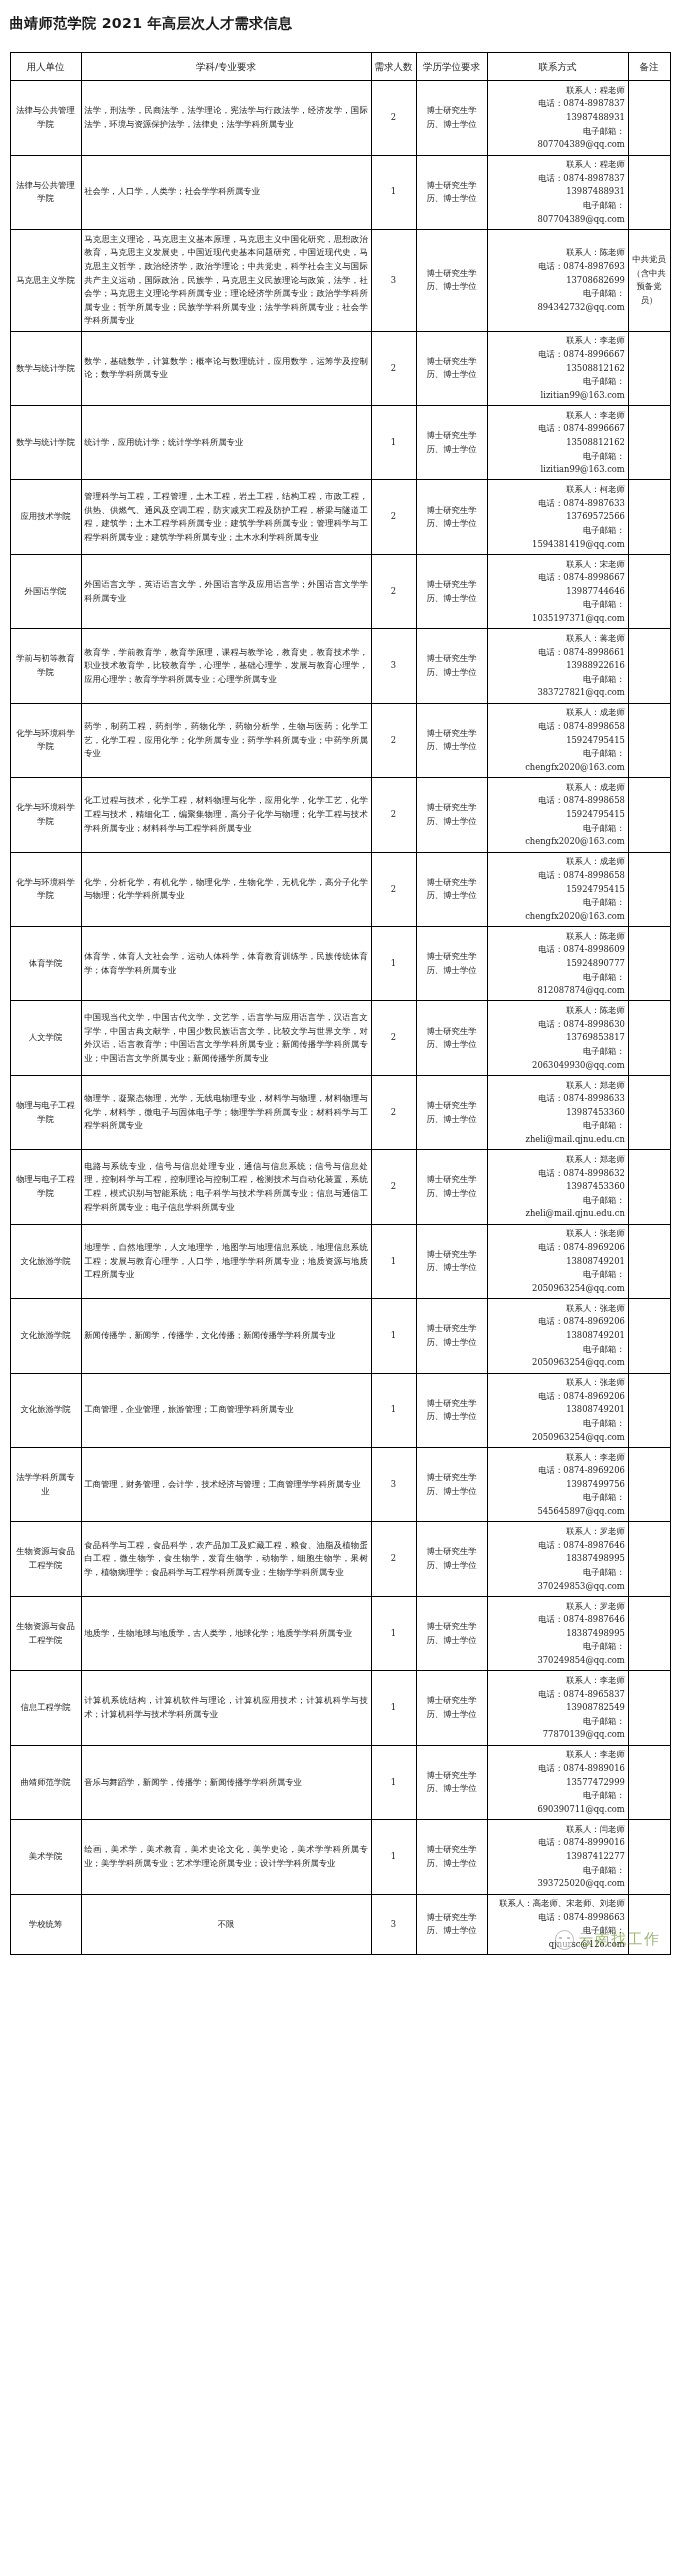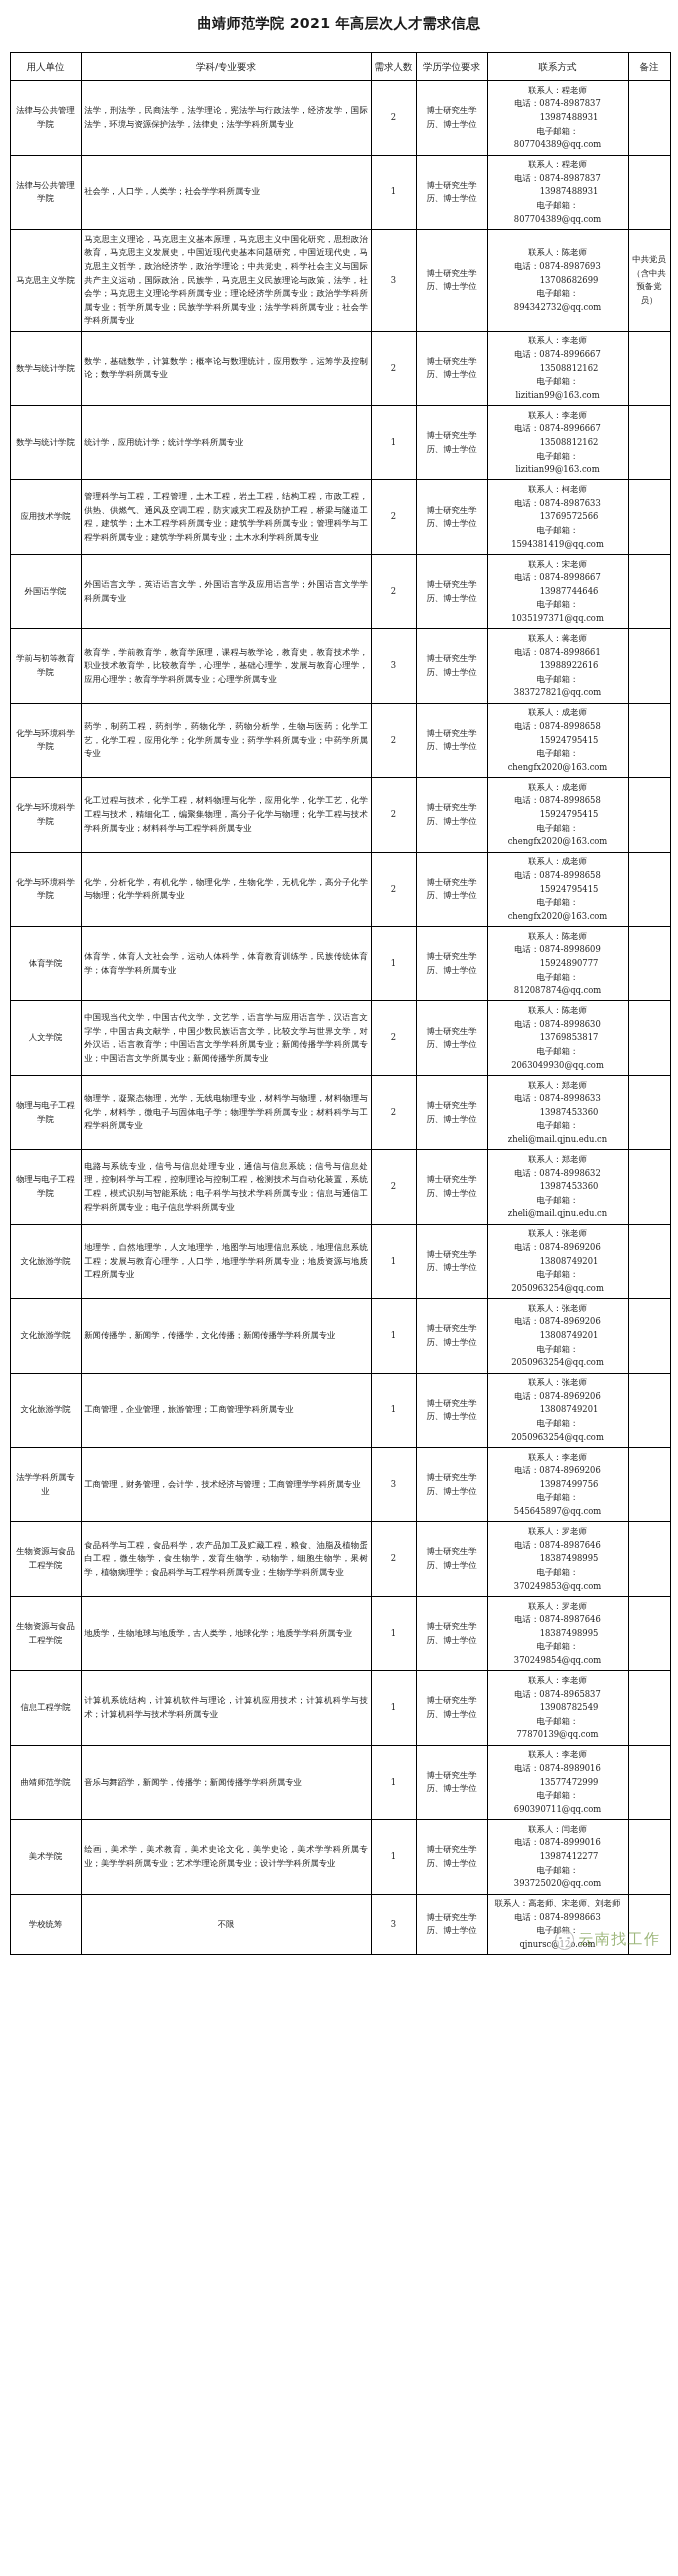--- a/index.html
+++ b/index.html
@@ -20,21 +20,20 @@
     position: relative;
   }
   .attachment-label {
     font-size: 14.2px;
     line-height: 1;
     padding: 12.2px 0 0 28.5px;
     letter-spacing: 0.7px;
     font-family: "DejaVu Serif", "Liberation Serif", serif;
   }
   .doc-title {
-    text-align: center;
     font-size: 14.2px;
     font-weight: bold;
     letter-spacing: 0.3px;
     padding: 13.6px 0 11px 0;
     font-family: "DejaVu Sans", "Liberation Sans", sans-serif;
   }
   table.req-table {
     border-collapse: collapse;
     width: 659px;
     table-layout: fixed;
@@ -85,21 +84,21 @@
     text-align: center;
     font-size: 8.8px;
     font-family: "DejaVu Sans", "Liberation Sans", sans-serif;
   }
   td.degree {
     text-align: center;
     font-size: 8.4px;
     line-height: 1.7;
   }
   td.contact {
-    text-align: center;
+    text-align: right;
     font-size: 8.1px;
     line-height: 1.78;
     padding: 4.1px 3.4px 4.1px 4.7px;
     word-break: break-all;
   }
   td.contact .ind {
     display: block;
     padding-left: 23px;
   }
   td.remark {

